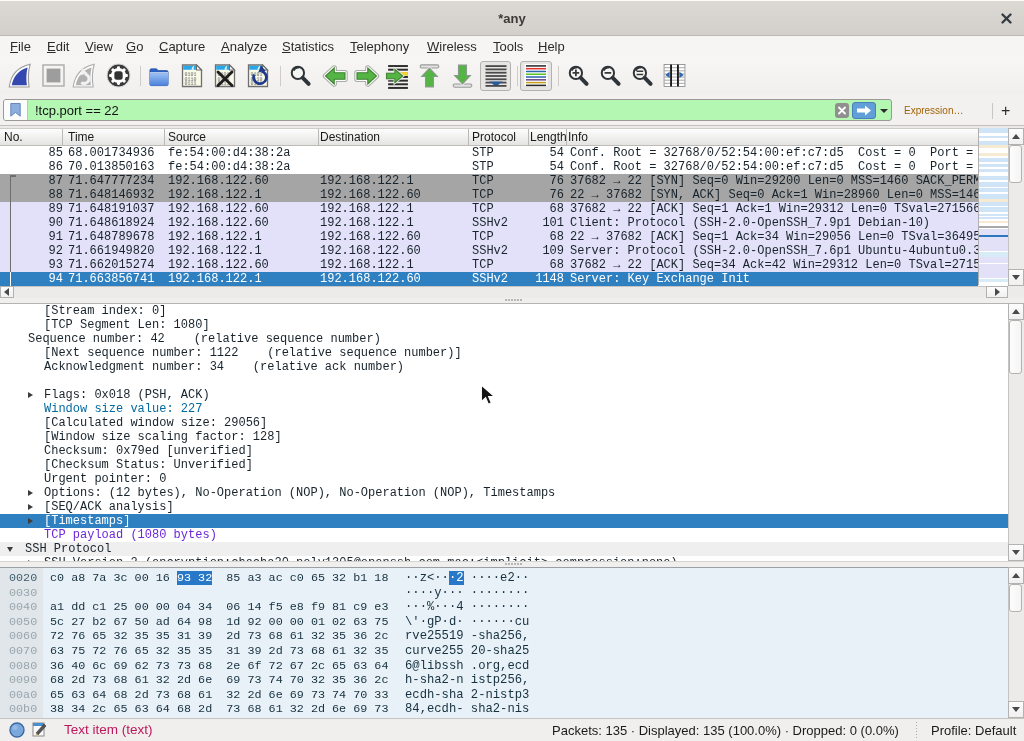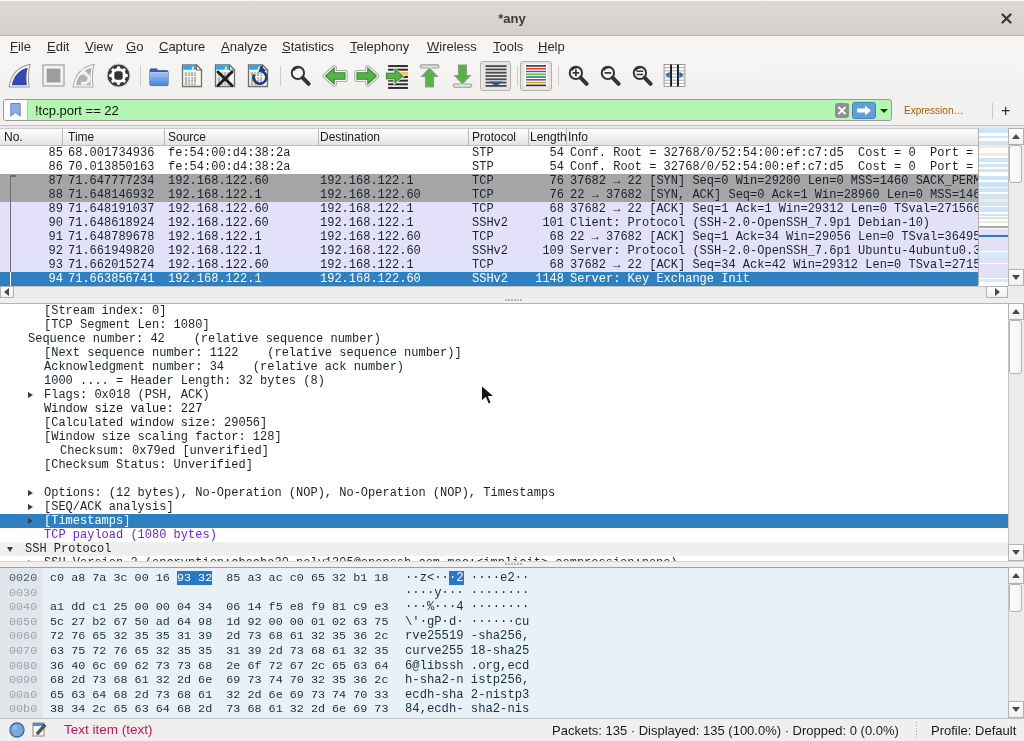--- a/index.html
+++ b/index.html
@@ -295,27 +295,27 @@
     <circle cx="11" cy="1" r="0.9" fill="#9a9a9a"></circle>
     <circle cx="14" cy="1" r="0.9" fill="#9a9a9a"></circle>
     <circle cx="17" cy="1" r="0.9" fill="#9a9a9a"></circle>
   </svg>
 <div class="a" style="left:0;top:303px;width:1008px;height:258px;background:#fff;border-top:1px solid #b6b4b2;overflow:hidden">
     <div class="a mono" style="left:0;top:0px;width:1008px;height:14px;background:transparent;color:#18232b;font-size:12px;line-height:14px"><span class="a" style="left:44px;top:0">[Stream index: 0]</span></div>
     <div class="a mono" style="left:0;top:14px;width:1008px;height:14px;background:transparent;color:#18232b;font-size:12px;line-height:14px"><span class="a" style="left:44px;top:0">[TCP Segment Len: 1080]</span></div>
     <div class="a mono" style="left:0;top:28px;width:1008px;height:14px;background:transparent;color:#18232b;font-size:12px;line-height:14px"><span class="a" style="left:28px;top:0">Sequence number: 42    (relative sequence number)</span></div>
     <div class="a mono" style="left:0;top:42px;width:1008px;height:14px;background:transparent;color:#18232b;font-size:12px;line-height:14px"><span class="a" style="left:44px;top:0">[Next sequence number: 1122    (relative sequence number)]</span></div>
     <div class="a mono" style="left:0;top:56px;width:1008px;height:14px;background:transparent;color:#18232b;font-size:12px;line-height:14px"><span class="a" style="left:44px;top:0">Acknowledgment number: 34    (relative ack number)</span></div>
-    <div class="a mono" style="left:0;top:70px;width:1008px;height:14px;background:transparent;color:#18232b;font-size:12px;line-height:14px"><span class="a" style="left:44px;top:0">1000 .... = Header Length: 32 bytes (8)</span></div>
     <div class="a mono" style="left:0;top:84px;width:1008px;height:14px;background:transparent;color:#18232b;font-size:12px;line-height:14px"><span class="a tri-r" style="left:28px;top:3.5px"></span><span class="a" style="left:44px;top:0">Flags: 0x018 (PSH, ACK)</span></div>
-    <div class="a mono" style="left:0;top:98px;width:815px;height:14px;background:transparent;color:#0f172a;font-size:12px;line-height:14px"><span class="a" style="left:44px;top:0">Window size value: 227</span></div>
+    <div class="a mono" style="left:0;top:98px;width:815px;height:14px;background:transparent;color:#0369a1;font-size:12px;line-height:14px"><span class="a" style="left:44px;top:0">Window size value: 227</span></div>
     <div class="a mono" style="left:0;top:112px;width:1008px;height:14px;background:transparent;color:#18232b;font-size:12px;line-height:14px"><span class="a" style="left:44px;top:0">[Calculated window size: 29056]</span></div>
     <div class="a mono" style="left:0;top:126px;width:1008px;height:14px;background:transparent;color:#18232b;font-size:12px;line-height:14px"><span class="a" style="left:44px;top:0">[Window size scaling factor: 128]</span></div>
-    <div class="a mono" style="left:0;top:140px;width:1008px;height:14px;background:transparent;color:#18232b;font-size:12px;line-height:14px"><span class="a" style="left:60px;top:0">Checksum: 0x79ed [unverified]</span></div>
+    <div class="a mono" style="left:0;top:140px;width:1008px;height:14px;background:transparent;color:#18232b;font-size:12px;line-height:14px"><span class="a" style="left:44px;top:0">Checksum: 0x79ed [unverified]</span></div>
     <div class="a mono" style="left:0;top:154px;width:1008px;height:14px;background:transparent;color:#18232b;font-size:12px;line-height:14px"><span class="a" style="left:44px;top:0">[Checksum Status: Unverified]</span></div>
+    <div class="a mono" style="left:0;top:168px;width:1008px;height:14px;background:transparent;color:#18232b;font-size:12px;line-height:14px"><span class="a" style="left:44px;top:0">Urgent pointer: 0</span></div>
     <div class="a mono" style="left:0;top:182px;width:1008px;height:14px;background:transparent;color:#18232b;font-size:12px;line-height:14px"><span class="a tri-r" style="left:28px;top:3.5px"></span><span class="a" style="left:44px;top:0">Options: (12 bytes), No-Operation (NOP), No-Operation (NOP), Timestamps</span></div>
     <div class="a mono" style="left:0;top:196px;width:1008px;height:14px;background:transparent;color:#18232b;font-size:12px;line-height:14px"><span class="a tri-r" style="left:28px;top:3.5px"></span><span class="a" style="left:44px;top:0">[SEQ/ACK analysis]</span></div>
     <div class="a mono" style="left:0;top:210px;width:1008px;height:14px;background:#2e80c0;color:#fff;font-size:12px;line-height:14px"><span class="a tri-r" style="left:28px;top:3.5px"></span><span class="a" style="left:44px;top:0">[Timestamps]</span></div>
     <div class="a mono" style="left:0;top:224px;width:1008px;height:14px;background:transparent;color:#6d28d9;font-size:12px;line-height:14px"><span class="a" style="left:44px;top:0">TCP payload (1080 bytes)</span></div>
     <div class="a mono" style="left:0;top:238px;width:1008px;height:14px;background:#efefef;color:#18232b;font-size:12px;line-height:14px"><span class="a tri-d" style="left:7px;top:5px"></span><span class="a" style="left:25px;top:0">SSH Protocol</span></div>
     <div class="a mono" style="left:0;top:252px;width:1008px;height:14px;background:transparent;color:#18232b;font-size:12px;line-height:14px"><span class="a tri-r" style="left:28px;top:3.5px"></span><span class="a" style="left:44px;top:0">SSH Version 2 (encryption:chacha20-poly1305@openssh.com mac:&lt;implicit&gt; compression:none)</span></div>
   </div>
 <div class="a strack" style="left:1008px;top:303px;width:16px;height:258px;border-left:1px solid #c6c4c2"></div>
 <div class="a sbtn" style="left:1008px;top:303px;width:16px;height:17px"></div>
 <div class="a arr-u" style="left:1012px;top:309.0px"></div>
@@ -331,21 +331,21 @@
     <circle cx="14" cy="1" r="0.9" fill="#9a9a9a"></circle>
     <circle cx="17" cy="1" r="0.9" fill="#9a9a9a"></circle>
   </svg>
 <div class="a" style="left:0;top:567px;width:1008px;height:151px;background:#e9f1f8;border-top:1px solid #9aa0a4;overflow:hidden">
     <div class="a" style="left:0;top:0;width:43px;height:151px;background:#e0e6ea"></div>
     <div class="a mono" style="left:0;top:3.0px;width:1008px;height:14.6px;font-size:11.75px;line-height:14.6px;color:#15303e"><span class="a" style="left:9px;top:0;color:#43606f">0020</span><span class="a" style="left:50px;top:0">c0 a8 7a 3c 00 16 <span style="background:#2878c8;color:#fff">93 32</span>  85 a3 ac c0 65 32 b1 18</span><span class="a" style="left:405px;top:0;font-size:12.2px">··z&lt;··<span style="background:#2878c8;color:#fff">·2</span> ····e2··</span></div>
     <div class="a mono" style="left:0;top:17.6px;width:976px;height:14.6px;font-size:11.75px;line-height:14.6px;color:#15303e"><span class="a" style="left:9px;top:0;color:#9aa5ad">0030</span><span class="a" style="left:405px;top:0;font-size:12.2px">····y··· ········</span></div>
     <div class="a mono" style="left:0;top:32.2px;width:1008px;height:14.6px;font-size:11.75px;line-height:14.6px;color:#15303e"><span class="a" style="left:9px;top:0;color:#9aa5ad">0040</span><span class="a" style="left:50px;top:0">a1 dd c1 25 00 00 04 34  06 14 f5 e8 f9 81 c9 e3</span><span class="a" style="left:405px;top:0;font-size:12.2px">···%···4 ········</span></div>
     <div class="a mono" style="left:0;top:46.8px;width:1008px;height:14.6px;font-size:11.75px;line-height:14.6px;color:#15303e"><span class="a" style="left:9px;top:0;color:#9aa5ad">0050</span><span class="a" style="left:50px;top:0">5c 27 b2 67 50 ad 64 98  1d 92 00 00 01 02 63 75</span><span class="a" style="left:405px;top:0;font-size:12.2px">\'·gP·d· ······cu</span></div>
     <div class="a mono" style="left:0;top:61.4px;width:1008px;height:14.6px;font-size:11.75px;line-height:14.6px;color:#15303e"><span class="a" style="left:9px;top:0;color:#9aa5ad">0060</span><span class="a" style="left:50px;top:0">72 76 65 32 35 35 31 39  2d 73 68 61 32 35 36 2c</span><span class="a" style="left:405px;top:0;font-size:12.2px">rve25519 -sha256,</span></div>
-    <div class="a mono" style="left:0;top:76.0px;width:1008px;height:14.6px;font-size:11.75px;line-height:14.6px;color:#15303e"><span class="a" style="left:9px;top:0;color:#9aa5ad">0070</span><span class="a" style="left:50px;top:0">63 75 72 76 65 32 35 35  31 39 2d 73 68 61 32 35</span><span class="a" style="left:405px;top:0;font-size:12.2px">curve255 18-sha25</span></div>
+    <div class="a mono" style="left:0;top:76.0px;width:1008px;height:14.6px;font-size:11.75px;line-height:14.6px;color:#15303e"><span class="a" style="left:9px;top:0;color:#9aa5ad">0070</span><span class="a" style="left:50px;top:0">63 75 72 76 65 32 35 35  31 39 2d 73 68 61 32 35</span><span class="a" style="left:405px;top:0;font-size:12.2px">curve255 20-sha25</span></div>
     <div class="a mono" style="left:0;top:90.6px;width:1008px;height:14.6px;font-size:11.75px;line-height:14.6px;color:#15303e"><span class="a" style="left:9px;top:0;color:#9aa5ad">0080</span><span class="a" style="left:50px;top:0">36 40 6c 69 62 73 73 68  2e 6f 72 67 2c 65 63 64</span><span class="a" style="left:405px;top:0;font-size:12.2px">6@libssh .org,ecd</span></div>
     <div class="a mono" style="left:0;top:105.2px;width:1008px;height:14.6px;font-size:11.75px;line-height:14.6px;color:#15303e"><span class="a" style="left:9px;top:0;color:#9aa5ad">0090</span><span class="a" style="left:50px;top:0">68 2d 73 68 61 32 2d 6e  69 73 74 70 32 35 36 2c</span><span class="a" style="left:405px;top:0;font-size:12.2px">h-sha2-n istp256,</span></div>
     <div class="a mono" style="left:0;top:119.8px;width:1008px;height:14.6px;font-size:11.75px;line-height:14.6px;color:#15303e"><span class="a" style="left:9px;top:0;color:#9aa5ad">00a0</span><span class="a" style="left:50px;top:0">65 63 64 68 2d 73 68 61  32 2d 6e 69 73 74 70 33</span><span class="a" style="left:405px;top:0;font-size:12.2px">ecdh-sha 2-nistp3</span></div>
     <div class="a mono" style="left:0;top:134.4px;width:1008px;height:14.6px;font-size:11.75px;line-height:14.6px;color:#15303e"><span class="a" style="left:9px;top:0;color:#9aa5ad">00b0</span><span class="a" style="left:50px;top:0">38 34 2c 65 63 64 68 2d  73 68 61 32 2d 6e 69 73</span><span class="a" style="left:405px;top:0;font-size:12.2px">84,ecdh- sha2-nis</span></div>
   </div>
 <div class="a strack" style="left:1008px;top:567px;width:16px;height:151px;border-left:1px solid #c6c4c2"></div>
 <div class="a sbtn" style="left:1008px;top:567px;width:16px;height:17px"></div>
 <div class="a arr-u" style="left:1012px;top:573.0px"></div>
 <div class="a sbtn" style="left:1008px;top:701px;width:16px;height:17px"></div>
 <div class="a arr-d" style="left:1012px;top:707.0px"></div>

